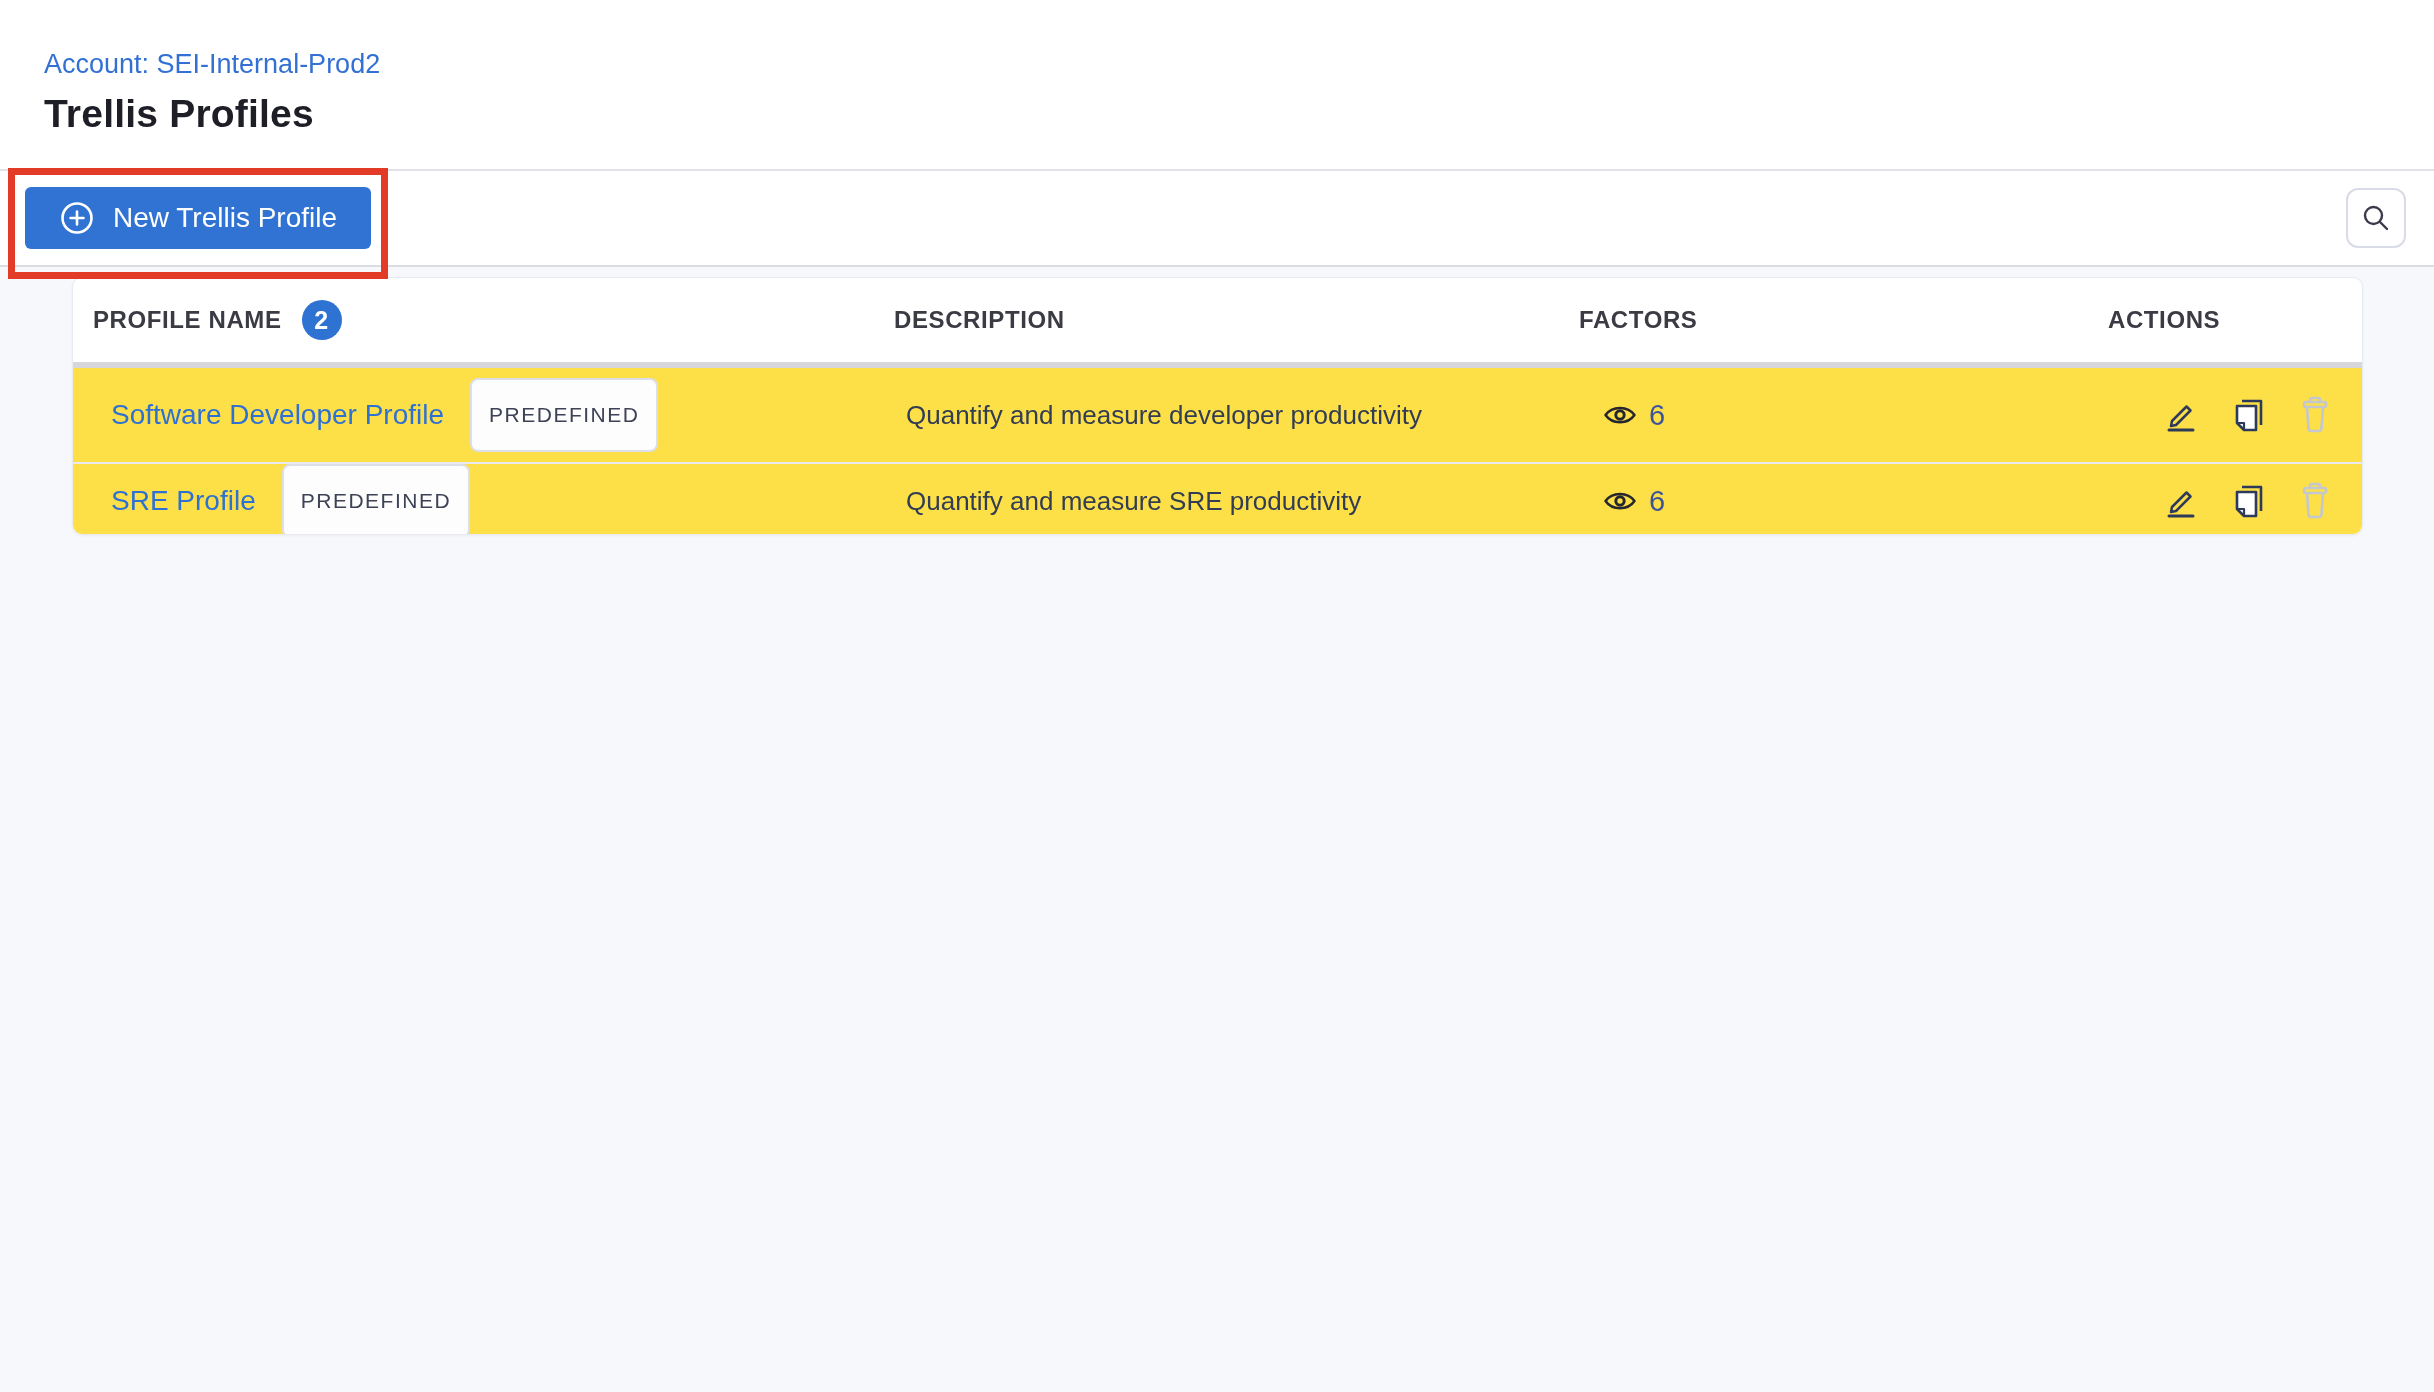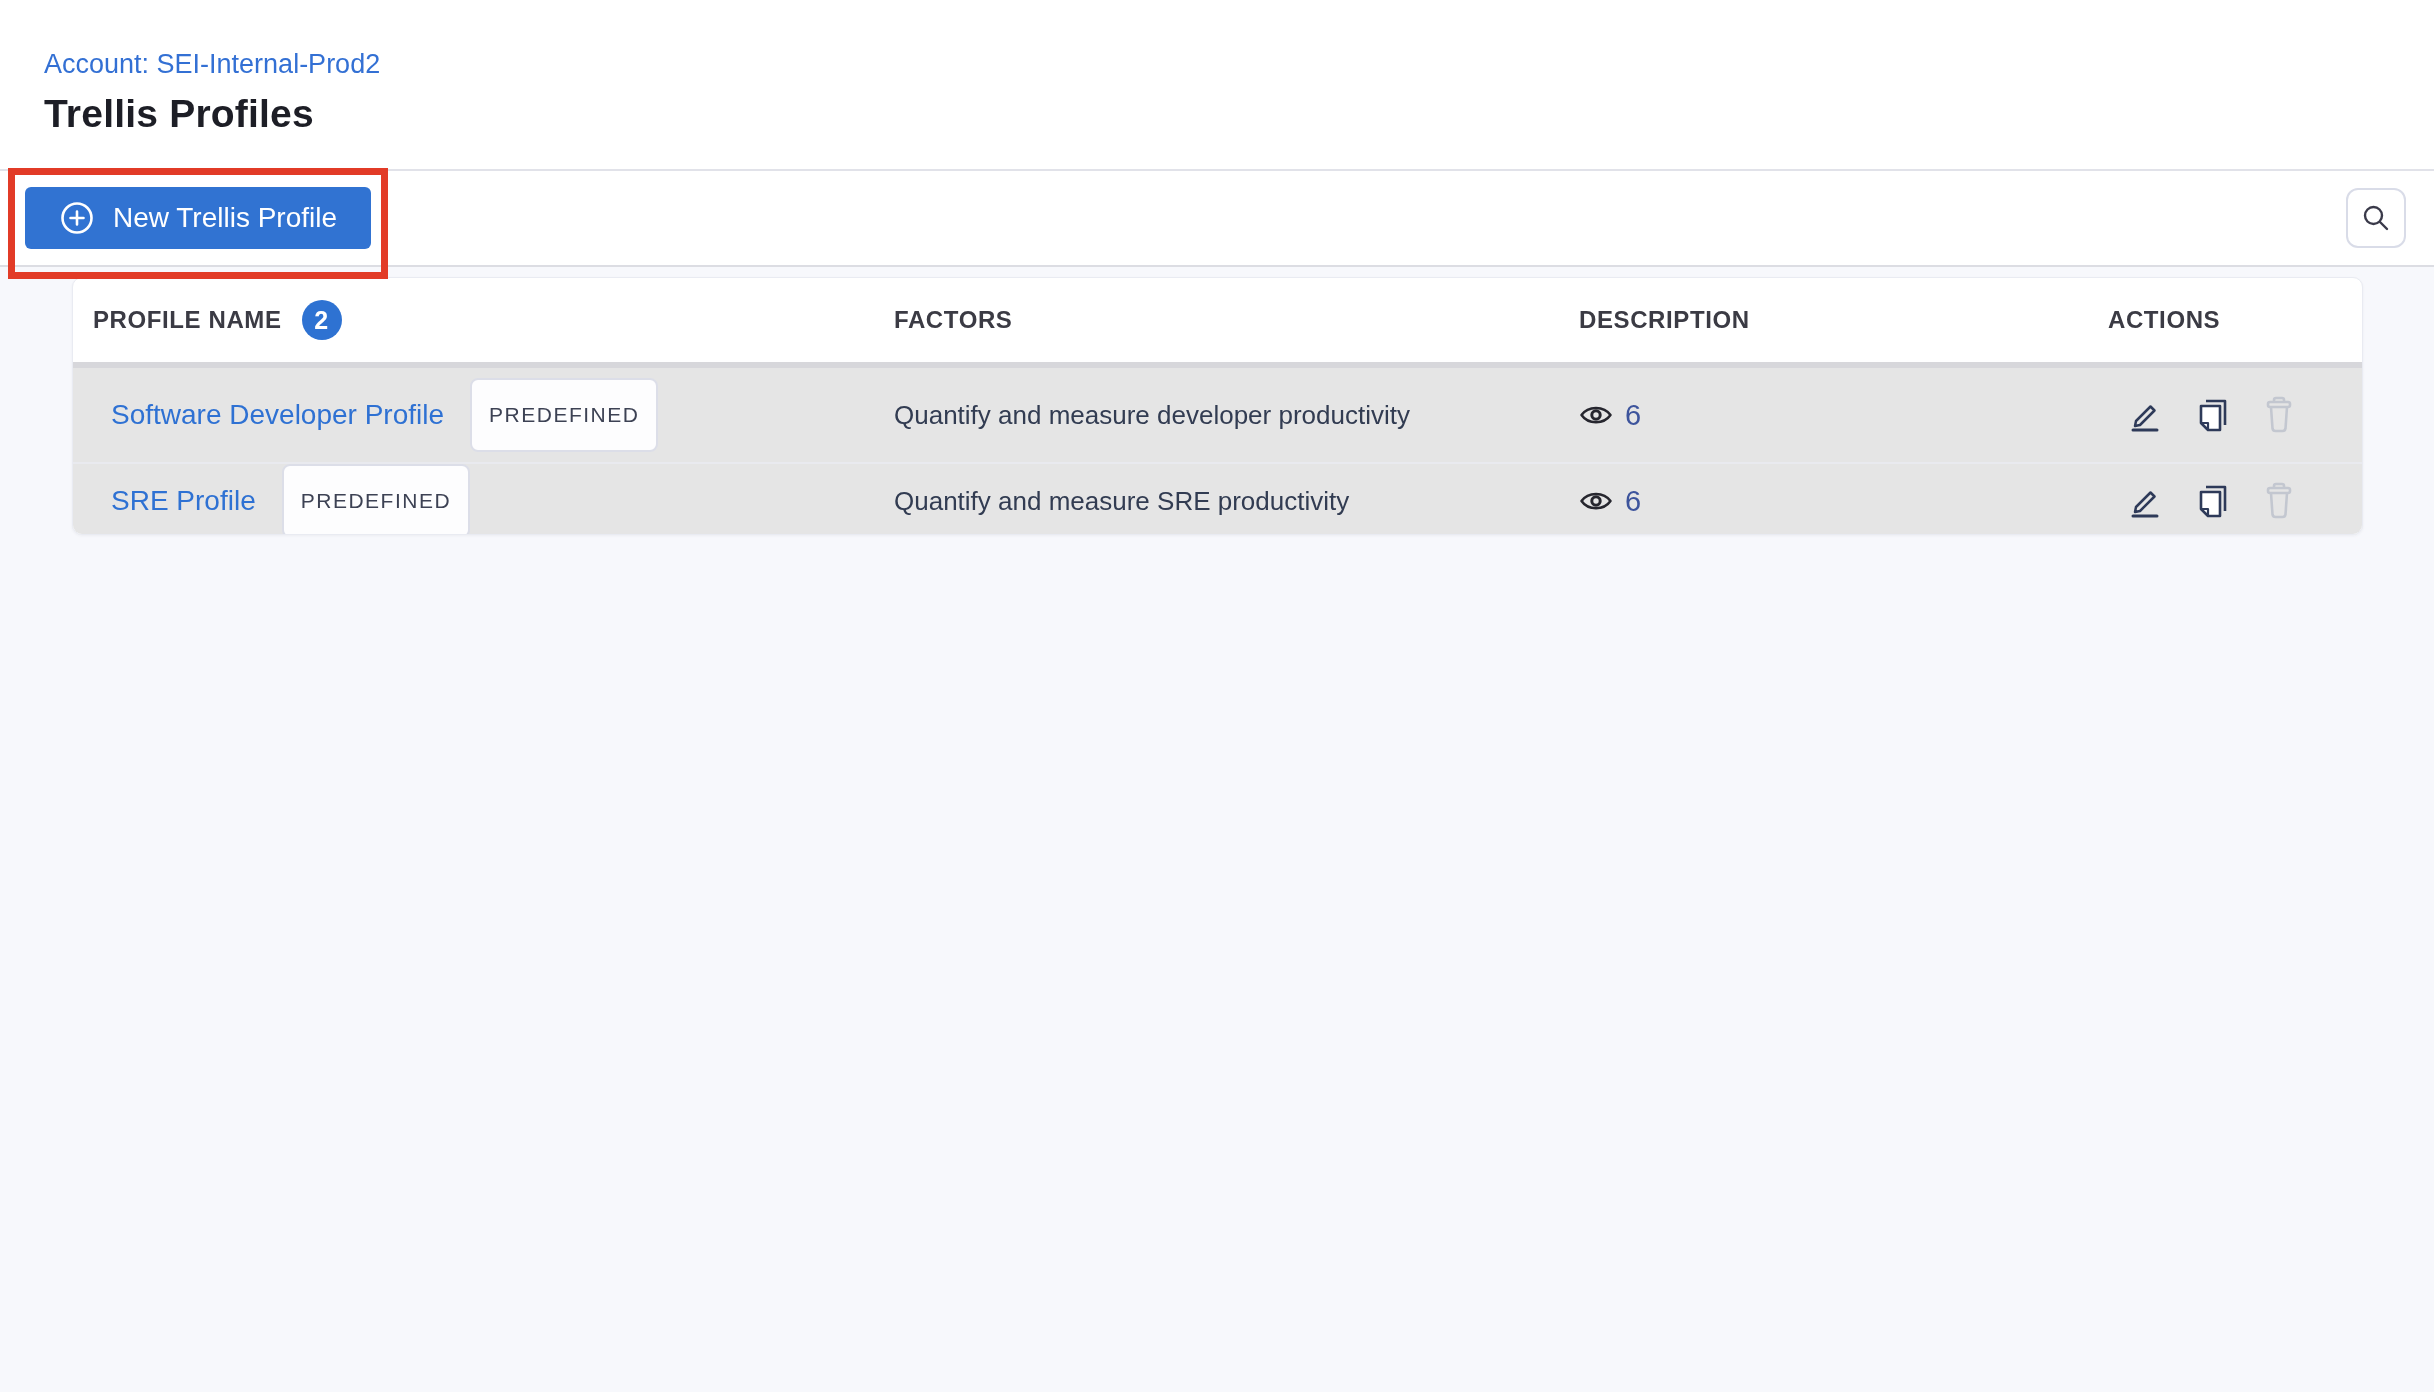--- a/index.html
+++ b/index.html
@@ -115,21 +115,21 @@
     height: 40px;
     border-radius: 50%;
     background: #2e72d2;
     color: #ffffff;
     font-size: 25px;
     font-weight: 600;
     display: flex;
     align-items: center;
     justify-content: center;
   }
-  .data-row { height: 94px; background: #e5e5e5; }
+  .data-row { height: 94px; background: #fde047; gap: 12px; }
   .data-row + .data-row { border-top: 2px solid #e9eaef; height: 72px; }
   .name-cell { padding-left: 38px; display: flex; align-items: center; gap: 26px; }
   .profile-link {
     color: #2e71d3;
     font-size: 28px;
     text-decoration: none;
     white-space: nowrap;
   }
   .tag {
     font-size: 21px;
@@ -194,22 +194,22 @@
 </div>
 
 <main class="page-body">
   <section class="table-card">
 
     <div class="trow thead">
       <div class="cell name-head">
         <span>PROFILE NAME</span>
         <span class="count-badge">2</span>
       </div>
+      <div class="cell">DESCRIPTION</div>
       <div class="cell">FACTORS</div>
-      <div class="cell">DESCRIPTION</div>
       <div class="cell">ACTIONS</div>
     </div>
 
     <div class="trow data-row">
       <div class="name-cell">
         <a href="#" class="profile-link">Software Developer Profile</a>
         <span class="tag">PREDEFINED</span>
       </div>
       <div class="desc-cell">Quantify and measure developer productivity</div>
       <div class="factors-cell">

